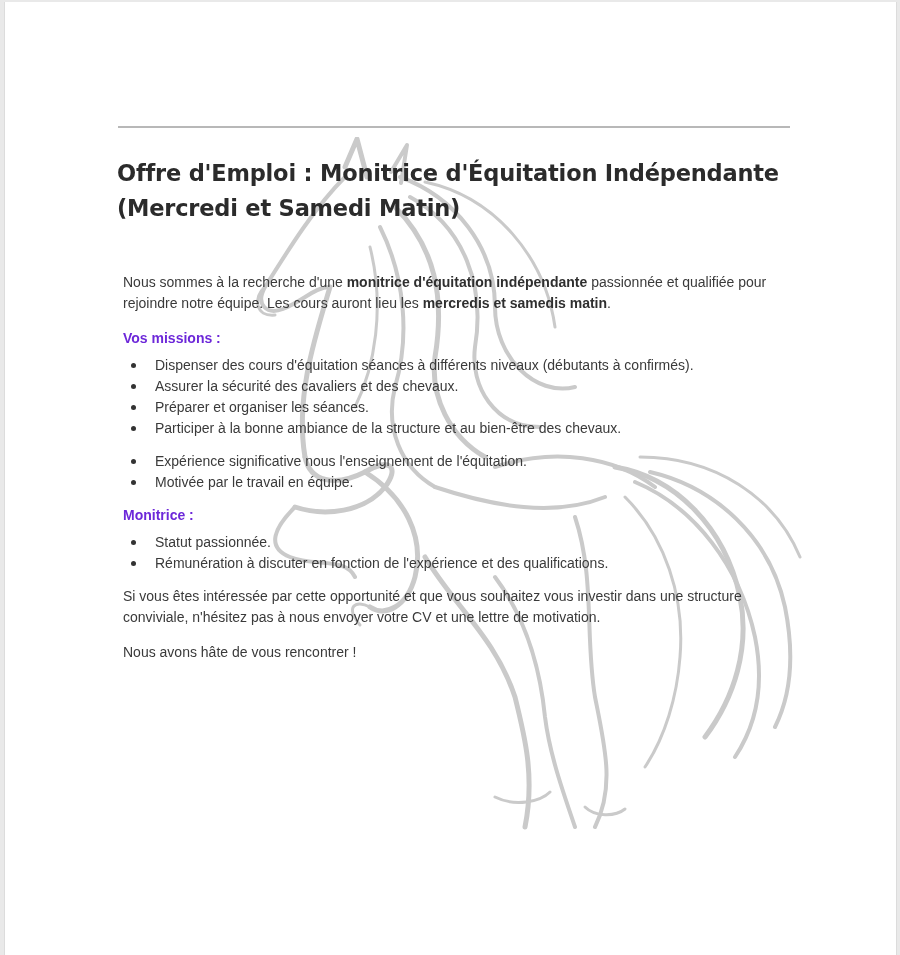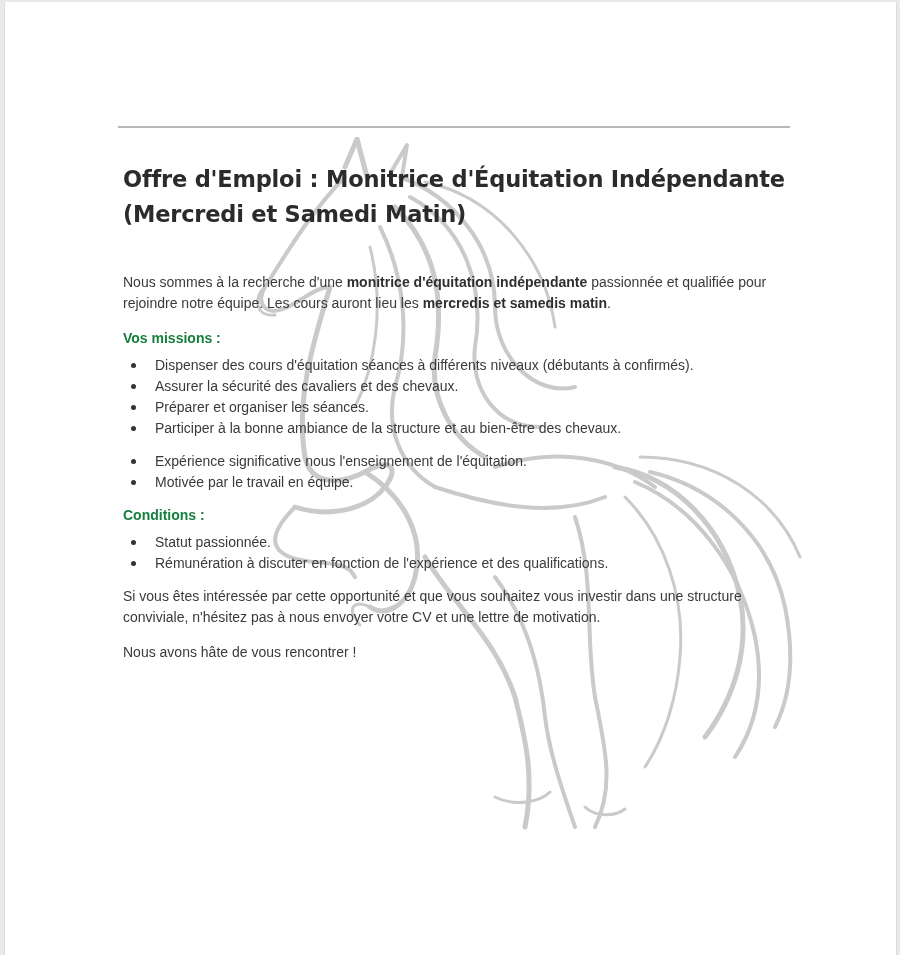--- a/index.html
+++ b/index.html
@@ -17,29 +17,29 @@
   .watermark {
     position: absolute; left: 190px; top: 135px; width: 620px; height: 700px;
     pointer-events: none;
   }
   .content { position: absolute; left: 110px; top: 0; width: 680px; }
   .rule {
     position: absolute; left: 3px; top: 124px; width: 672px; height: 2px;
     background: #b8b8b8;
   }
   h1 {
-    position: absolute; left: 0; top: 152px; margin: 8px; width: 680px;
+    position: absolute; left: 0; top: 152px; margin: 2px; width: 680px;
     font-family: "DejaVu Sans", sans-serif;
     font-size: 22.5px; line-height: 35px; font-weight: bold; color: #2b2b2b;
     letter-spacing: -0.2px;
   }
   .body-text { position: absolute; left: 8px; top: 270px; width: 690px; font-size: 14px; line-height: 21px; }
   p { margin: 0 0 14px 0; }
   .intro b { color: #2f2f2f; }
-  .section-title { font-weight: bold; color: #15803d; margin: 0 0 6px 0; }
+  .section-title { font-weight: bold; color: #6d28d9; margin: 0 0 6px 0; }
   ul { margin: 0 0 12px 0; padding-left: 32px; list-style: none; }
   li { position: relative; padding-left: 0; }
   li::before {
     content: ""; position: absolute; left: -24px; top: 8px;
     width: 5px; height: 5px; border-radius: 50%; background: #333;
   }
 </style>
 </head>
 <body>
 
@@ -98,21 +98,21 @@
         <li>Assurer la sécurité des cavaliers et des chevaux.</li>
         <li>Préparer et organiser les séances.</li>
         <li>Participer à la bonne ambiance de la structure et au bien-être des chevaux.</li>
       </ul>
 
       <ul>
         <li>Expérience significative nous l'enseignement de l'équitation.</li>
         <li>Motivée par le travail en équipe.</li>
       </ul>
 
-      <div class="section-title">Conditions :</div>
+      <div class="section-title">Monitrice :</div>
       <ul>
         <li>Statut passionnée.</li>
         <li>Rémunération à discuter en fonction de l'expérience et des qualifications.</li>
       </ul>
 
       <p style="width:660px">Si vous êtes intéressée par cette opportunité et que vous souhaitez vous investir dans une structure conviviale, n'hésitez pas à nous envoyer votre CV et une lettre de motivation.</p>
       <p>Nous avons hâte de vous rencontrer !</p>
     </div>
   </div>
 </div>

